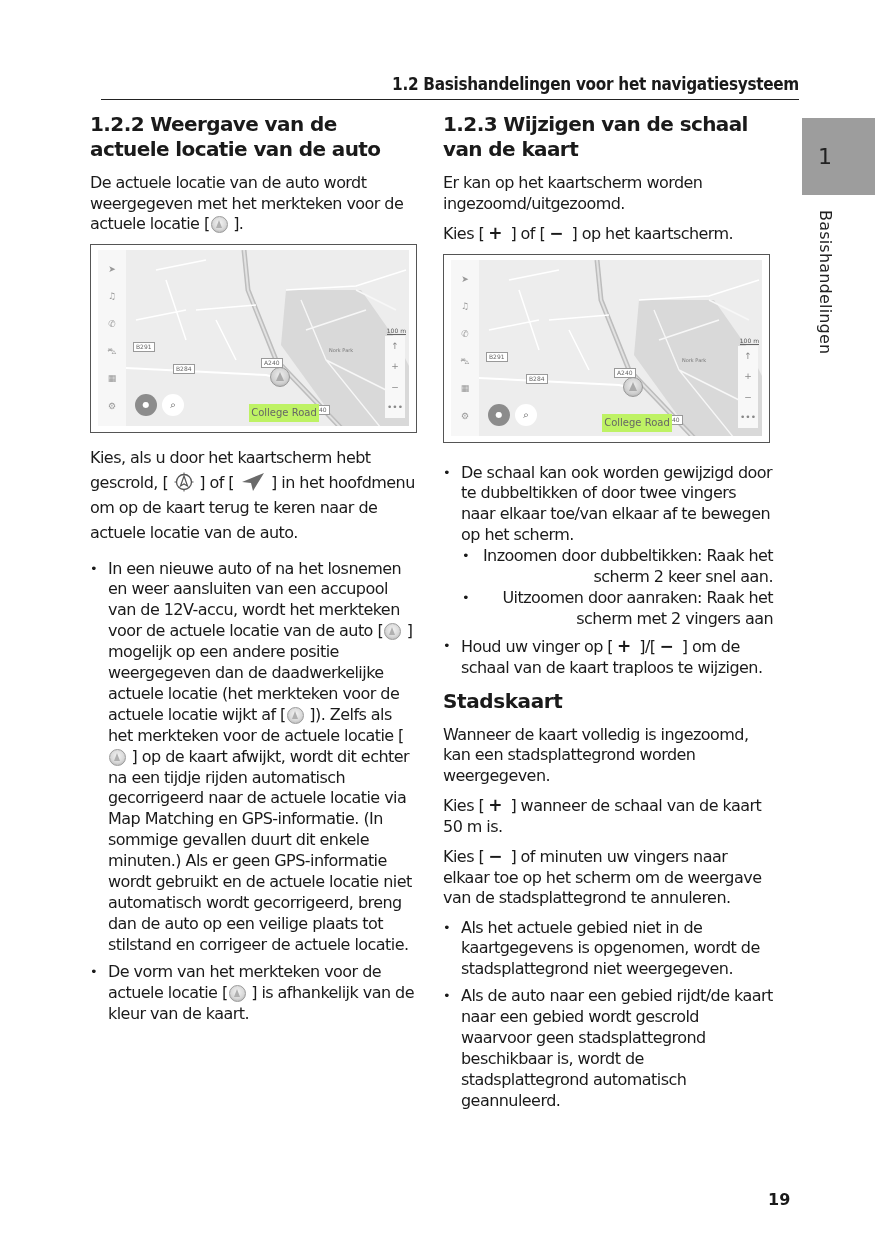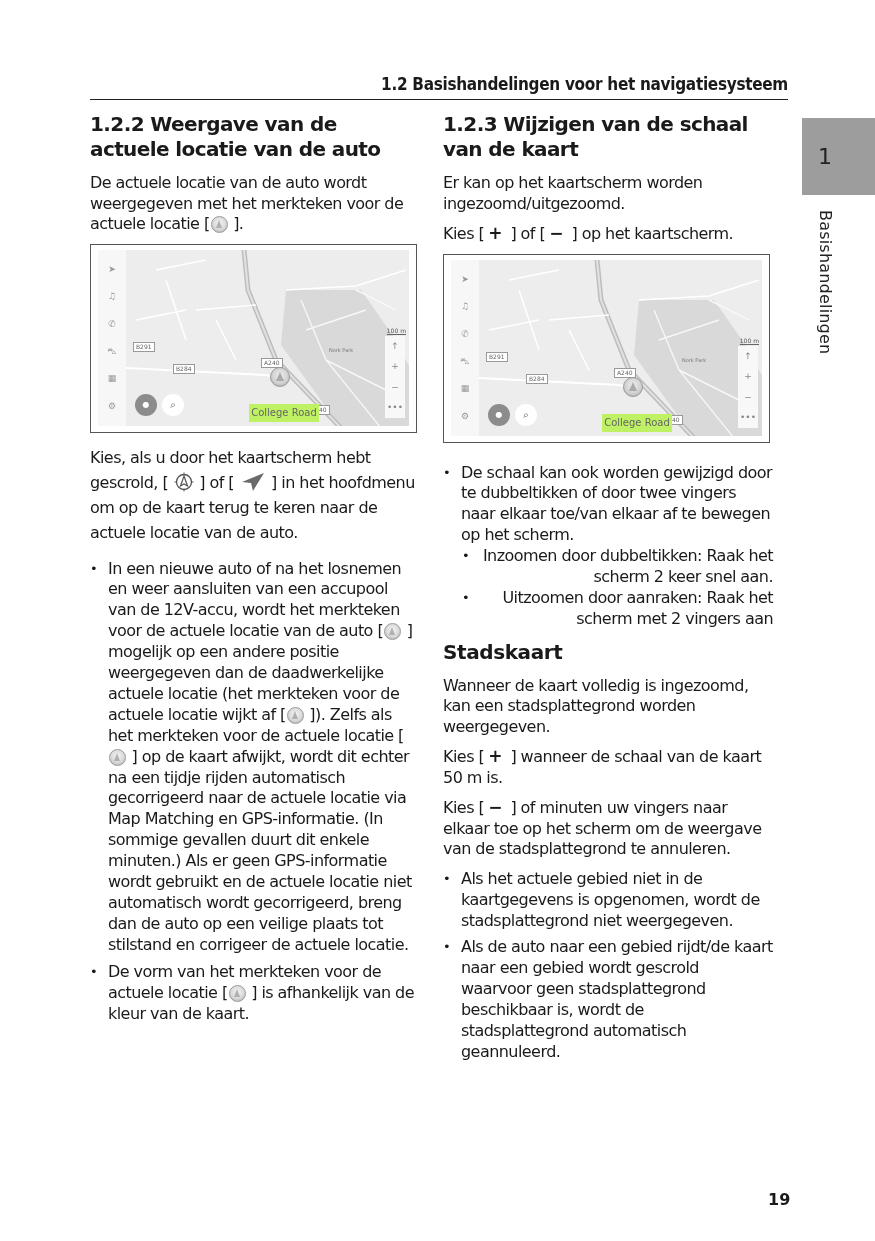--- a/index.html
+++ b/index.html
@@ -1,20 +1,20 @@
 <!DOCTYPE html>
 <html><head>
 <meta charset="utf-8">
 <style>
   * { box-sizing: border-box; margin: 0; padding: 0; }
   html, body { width: 875px; height: 1241px; background: #ffffff; overflow: hidden; }
   body { position: relative; font-family: "DejaVu Sans", "Liberation Sans", sans-serif; color: #1a1a1a; }
 
   .running-header {
-    position: absolute; left: 90px; top: 72px; width: 698px; height: 28px;
+    position: absolute; left: 101px; top: 72px; width: 698px; height: 28px;
     border-bottom: 1.3px solid #222;
     text-align: right; font-weight: bold; font-size: 17px; line-height: 24px;
     font-family: "DejaVu Sans Condensed", "DejaVu Sans", sans-serif;
     letter-spacing: -0.3px;
   }
 
   .col { position: absolute; top: 112px; }
   .col-left { left: 90px; width: 330px; }
   .col-right { left: 443px; width: 330px; }
 
@@ -263,20 +263,23 @@
   </div>
 
   <ul class="bullets" style="margin-top:20px;">
     <li>
       <span>De schaal kan ook worden gewijzigd door te dubbeltikken of door twee vingers naar elkaar toe/van elkaar af te bewegen op het scherm.</span>
       <ul class="sub-bullets">
         <li>Inzoomen door dubbeltikken: Raak het scherm 2 keer snel aan.</li>
         <li>Uitzoomen door aanraken: Raak het scherm met 2 vingers aan</li>
       </ul>
     </li>
+    <li>
+      <span>Houd uw vinger op [</span><span class="sym-plus">+</span><span> ]/[</span><span class="sym-minus">−</span><span> ] om de schaal van de kaart traploos te wijzigen.</span>
+    </li>
   </ul>
 
   <h3 class="sub">Stadskaart</h3>
   <p class="body">Wanneer de kaart volledig is ingezoomd, kan een stadsplattegrond worden weergegeven.</p>
   <p class="body">
     <span>Kies [</span><span class="sym-plus">+</span><span> ] wanneer de schaal van de kaart 50 m is.</span>
   </p>
   <p class="body">
     <span>Kies [</span><span class="sym-minus">−</span><span> ] of minuten uw vingers naar elkaar toe op het scherm om de weergave van de stadsplattegrond te annuleren.</span>
   </p>

